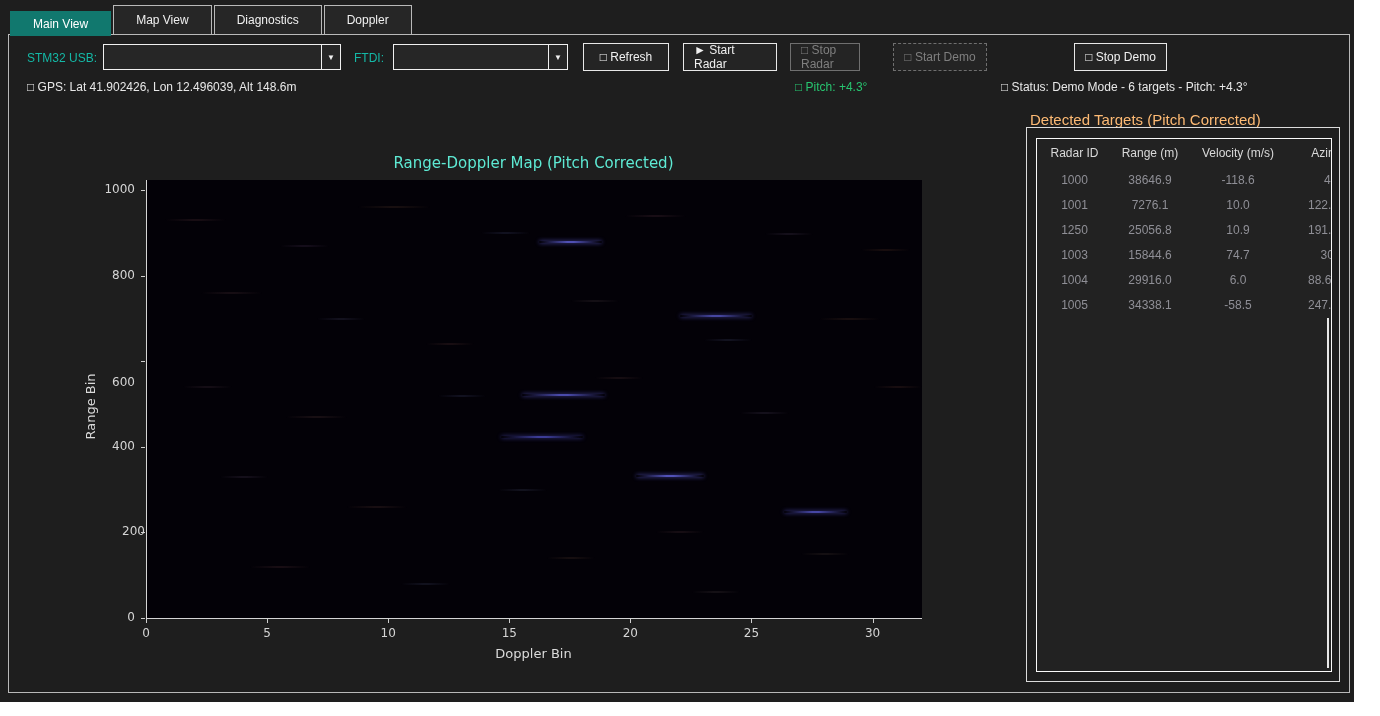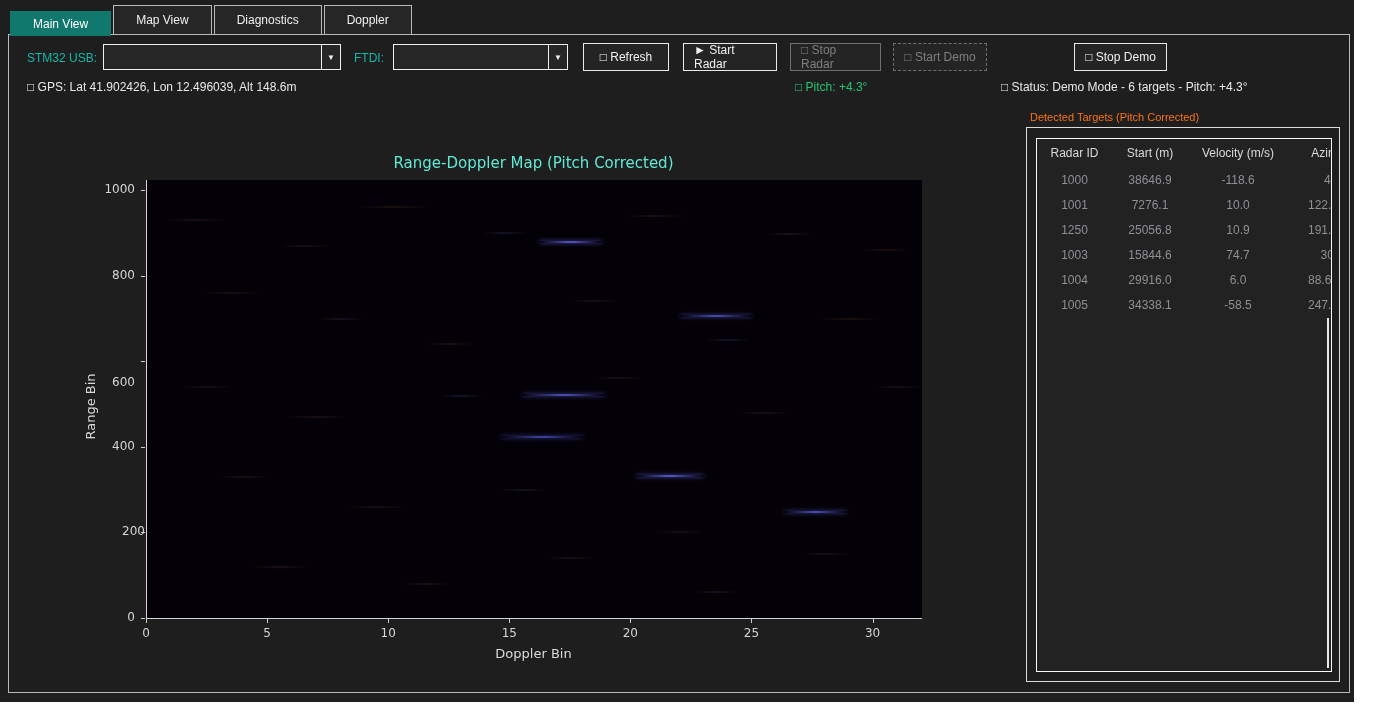--- a/index.html
+++ b/index.html
@@ -39,21 +39,21 @@
       font-size:12px;color:#d5d5d5;}
   .ytick-label{position:absolute;width:44px;text-align:right;font-family:"DejaVu Sans",sans-serif;
       font-size:12px;color:#d5d5d5;}
   .xaxis-label{position:absolute;left:146px;top:646px;width:775px;text-align:center;
       font-family:"DejaVu Sans",sans-serif;font-size:13px;color:#dadada;}
   .yaxis-label{position:absolute;left:40px;top:399px;width:100px;text-align:center;
       font-family:"DejaVu Sans",sans-serif;font-size:13px;color:#dadada;
       transform:rotate(-90deg);transform-origin:center;}
 
   
-  .panel-title{position:absolute;left:1030px;top:111px;font-size:11px;color:#f97316;}
+  .panel-title{position:absolute;left:1030px;top:111px;font-size:15px;color:#fdba74;}
   .groupbox{position:absolute;left:1026px;top:127px;width:314px;height:555px;border:1px solid #dcdcdc;background:#1e1e1e;box-sizing:border-box;}
   .ttable{position:absolute;left:1036px;top:138px;width:296px;height:534px;border:1px solid #fafafa;
       background:#222222;box-sizing:border-box;overflow:hidden;}
   .thead{display:flex;height:28px;align-items:center;color:#d9d9d9;font-size:12px;}
   .trow{display:flex;height:25px;align-items:center;color:#8f8f96;font-size:12px;}
   .tcell{flex:none;text-align:center;overflow:hidden;white-space:nowrap;}
   .c0{width:75px;} .c1{width:76px;} .c2{width:100px;} .c3{width:90px;}
   .scrollthumb{position:absolute;left:1327px;top:318px;width:2px;height:350px;background:#e8e8e8;}
 </style>
 </head>
@@ -76,21 +76,21 @@
     <span class="arrow">▼</span>
   </div>
   <span class="lbl" style="left:354px;top:51px;">FTDI:</span>
   <div class="combo" style="left:393px;top:44px;width:175px;">
     <span class="val"></span>
     <span class="arrow">▼</span>
   </div>
 
   <div class="btn" style="left:583px;top:43px;width:86px;">□ Refresh</div>
   <div class="btn" style="left:683px;top:43px;width:94px;">► Start Radar</div>
-  <div class="btn disabled" style="left:790px;top:43px;width:91px;">□ Stop Radar</div>
+  <div class="btn disabled" style="left:790px;top:43px;width:70px;">□ Stop Radar</div>
   <div class="btn disabled dashed" style="left:893px;top:43px;width:94px;">□ Start Demo</div>
   <div class="btn" style="left:1074px;top:43px;width:93px;">□ Stop Demo</div>
 
   <span class="statustext" style="left:27px;top:80px;">□ GPS: Lat 41.902426, Lon 12.496039, Alt 148.6m</span>
   <span class="statustext pitch" style="left:795px;top:80px;">□ Pitch: +4.3°</span>
   <span class="statustext" style="left:1001px;top:80px;">□ Status: Demo Mode - 6 targets - Pitch: +4.3°</span>
 
   <div class="chart-title">Range-Doppler Map (Pitch Corrected)</div>
   <div class="plot" id="plot">
       <div class="streak" style="left: 18.1641px; top: 39.207px; width: 60.5469px; background: linear-gradient(90deg, rgba(0, 0, 0, 0) 0%, rgb(28, 16, 22) 45%, rgb(28, 16, 22) 55%, rgba(0, 0, 0, 0) 100%); opacity: 0.85; filter: blur(0.6px);"></div>
@@ -157,21 +157,21 @@
       <span class="ytick-label" style="left: 91px; top: 182.266px;">1000</span>
     </div>
   <div class="xaxis-label">Doppler Bin</div>
   <div class="yaxis-label">Range Bin</div>
 
   <span class="panel-title">Detected Targets (Pitch Corrected)</span>
   <div class="groupbox"></div>
   <div class="ttable">
     <div class="thead" id="thead">
         <div class="tcell c0">Radar ID</div>
-        <div class="tcell c1">Start (m)</div>
+        <div class="tcell c1">Range (m)</div>
         <div class="tcell c2">Velocity (m/s)</div>
         <div class="tcell c3">Azimuth</div>
       </div>
     <div id="tbody">
         <div class="trow">
           <div class="tcell c0">1000</div>
           <div class="tcell c1">38646.9</div>
           <div class="tcell c2">-118.6</div>
           <div class="tcell c3">45°</div>
         </div>

